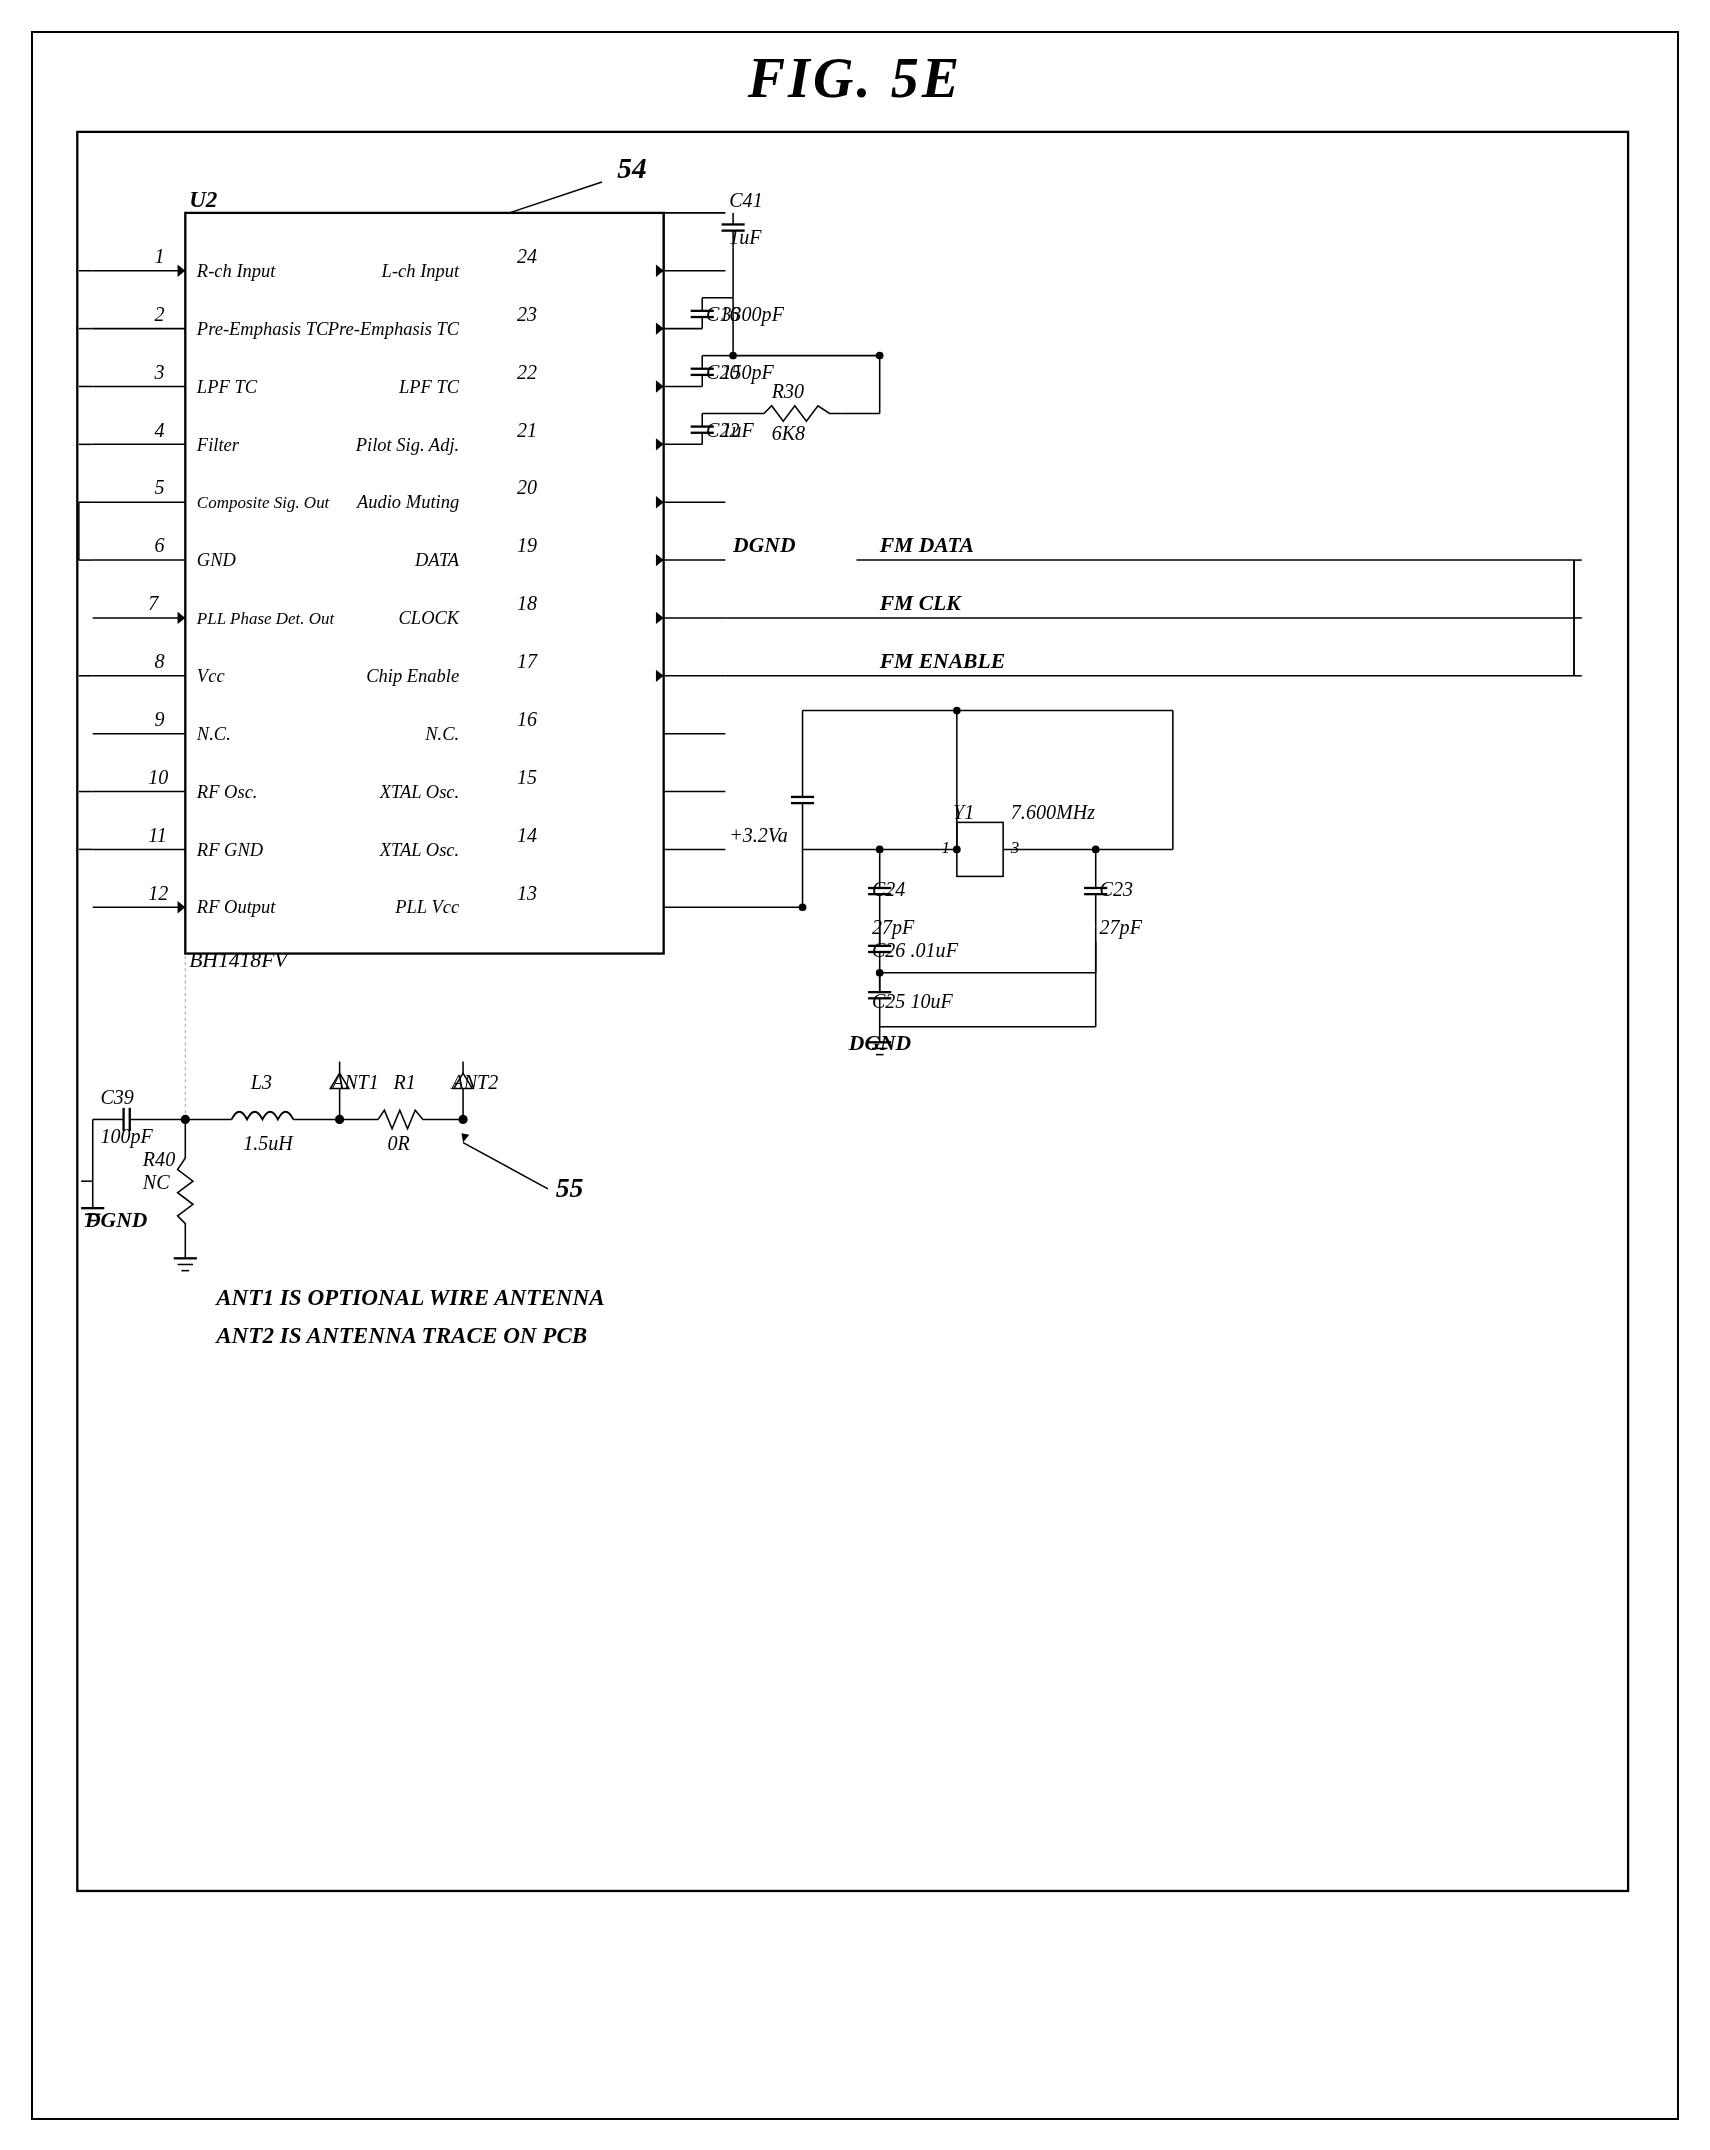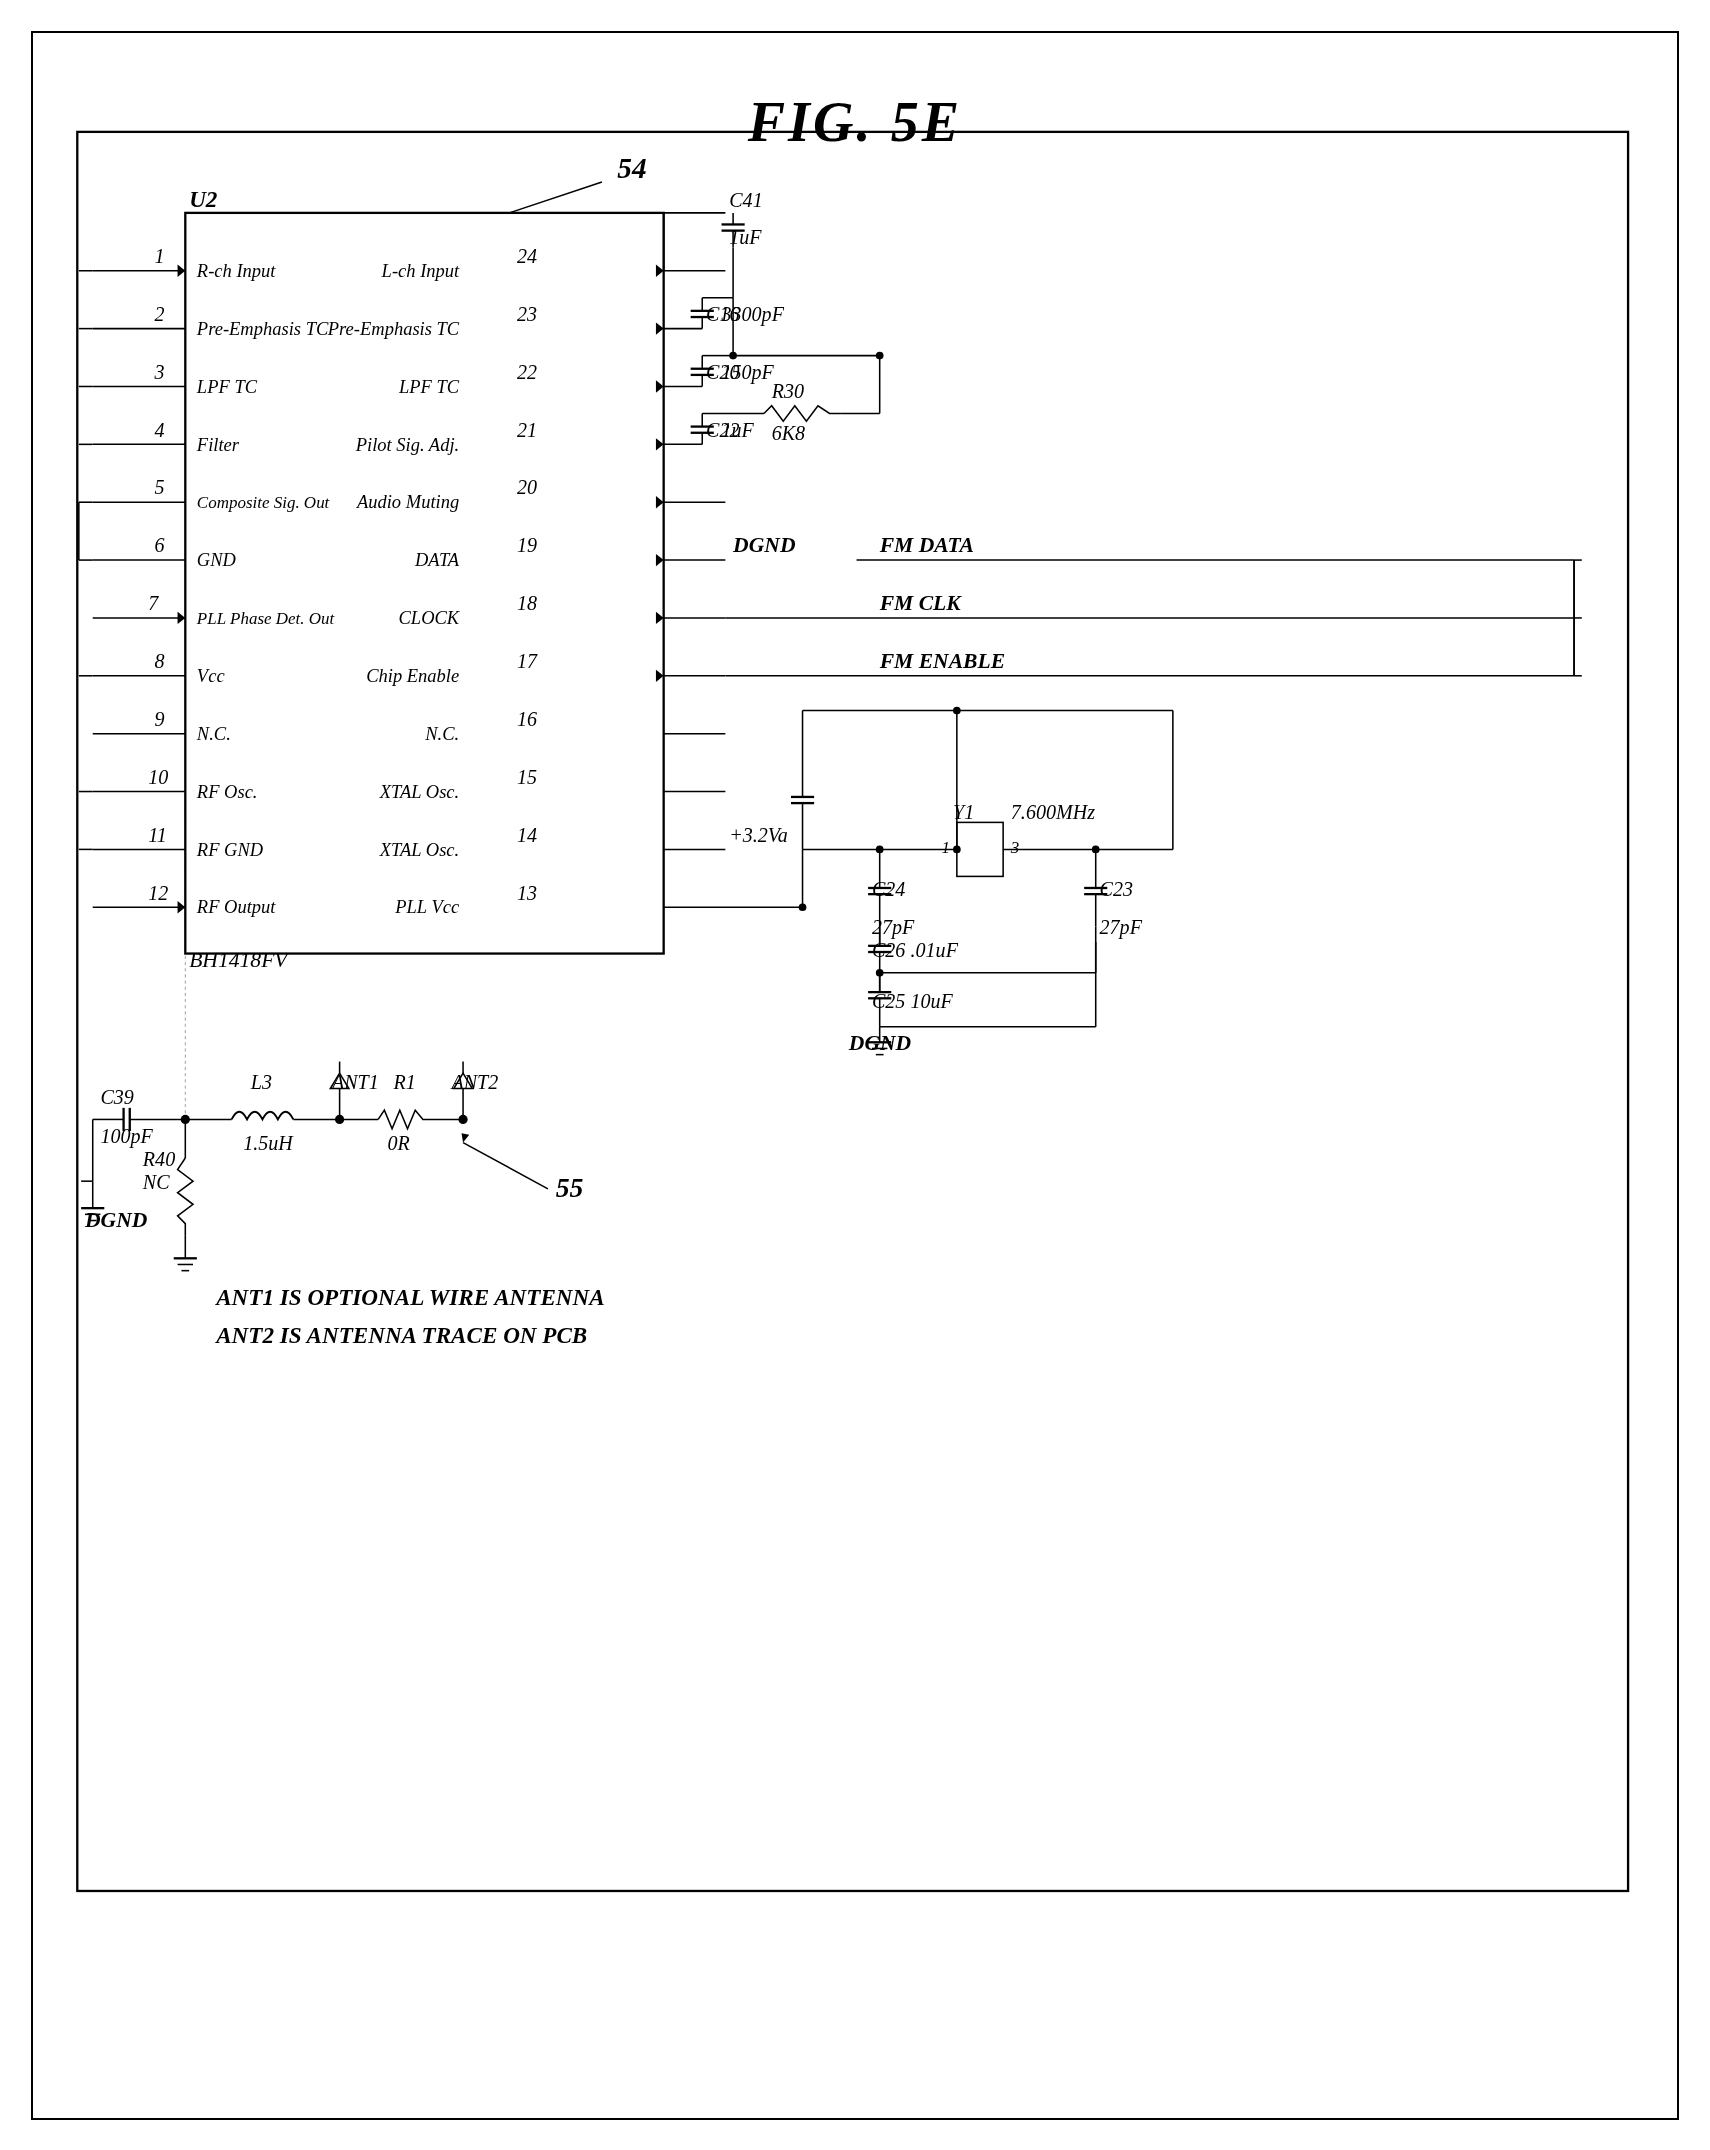--- a/index.html
+++ b/index.html
@@ -24,21 +24,20 @@
     .figure-title {
       position: absolute;
       top: 46px;
       left: 0;
       right: 0;
       text-align: center;
       font-size: 56px;
       font-style: italic;
       font-weight: bold;
       letter-spacing: 3.1px;
-      margin-top: 44px;
     }
 
   </style>
 </head>
 <body>
 
 <div class="page-border"></div>
 
 <div class="figure-title">FIG. 5E</div>
 

